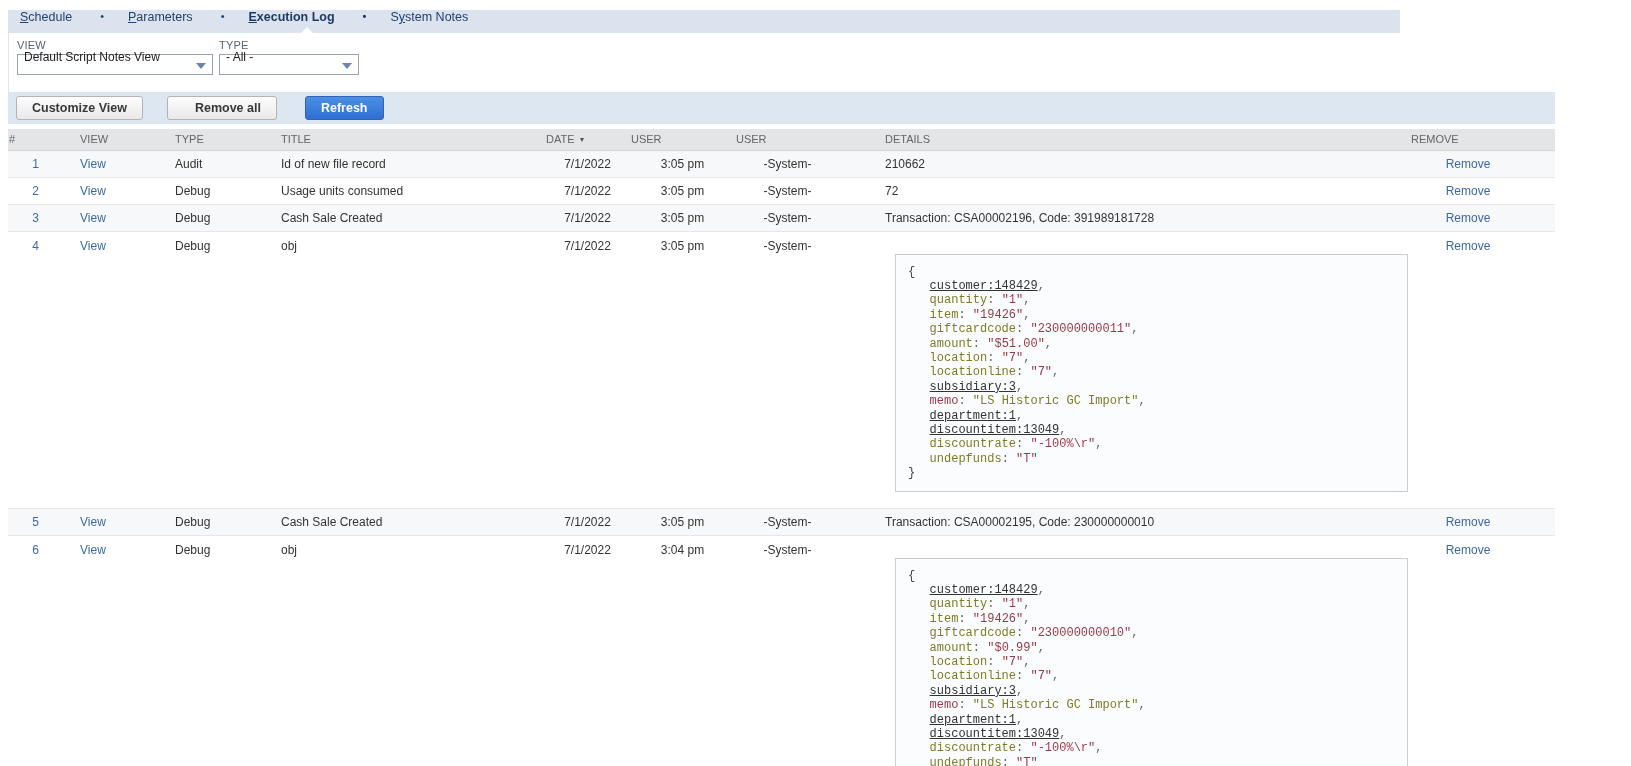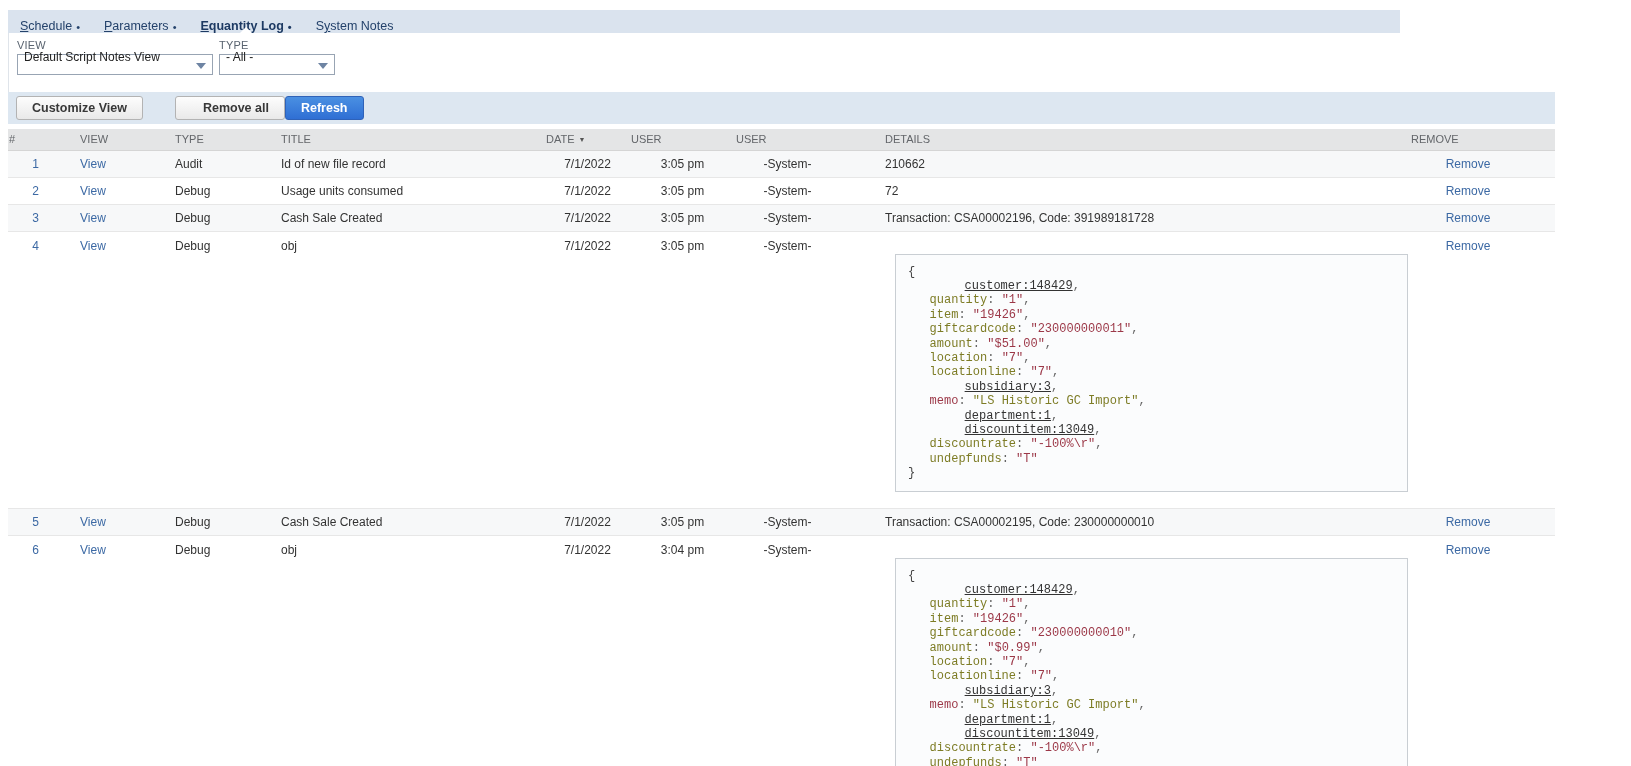--- a/index.html
+++ b/index.html
@@ -12,59 +12,59 @@
   body{
     width:1631px;height:766px;overflow:hidden;
     font-family:"Liberation Sans","DejaVu Sans",sans-serif;font-size:12px;color:#333;
   }
   
   .tabbar{
     margin:10px 0 0 8px;width:1392px;height:23px;background:var(--tab-bg);
     display:flex;align-items:stretch;
   }
   .tab{
-    position:relative;display:flex;align-items:flex-end;padding:0 12px;
-    font-size:12.5px;color:#24426b;cursor:pointer;white-space:nowrap;
+    position:relative;display:flex;align-items:flex-start;padding:0 12px;
+    font-size:12.5px;color:#24426b;cursor:pointer;white-space:nowrap;gap:24px;
   }
   .tab .bullet{margin-left:4px;font-size:11px;}
   .tab.active{font-weight:bold;color:#1d3a63;}
   .tab.active::after{
     content:"";position:absolute;bottom:0;left:50%;margin-left:-6px;
     border-left:6px solid transparent;border-right:6px solid transparent;border-bottom:6px solid #fff;
   }
   .tab .ak{text-decoration:underline;}
   
   .filters{
     margin-left:8px;border-left:1px solid #dfe4ea;height:59px;
     padding:6px 0 0 8px;display:flex;gap:6px;background:#fff;
   }
   .filter-group{display:flex;flex-direction:column;}
   .filter-label{font-size:11px;color:#5a6470;margin-bottom:3px;letter-spacing:.2px;}
   .select{
     height:21px;border:1px solid #98a4b3;background:#fff;display:flex;align-items:center;
     font-size:12px;color:#222;padding:0 22px 16px 6px;position:relative;cursor:pointer;
   }
   .select.view{width:196px;}
-  .select.type{width:116px;}
+  .select.type{width:140px;}
   .select .arrow{
     position:absolute;right:6px;top:8px;width:0;height:0;
     border-left:5px solid transparent;border-right:5px solid transparent;border-top:6px solid #6e84a3;
   }
   
   .toolbar{
     margin-left:8px;width:1547px;height:32px;background:var(--toolbar-bg);
     display:flex;align-items:center;padding-left:8px;
   }
   .btn{
     height:24px;padding:0 15px;font-weight:bold;font-size:12.5px;border-radius:3px;
     font-family:inherit;cursor:pointer;line-height:22px;
   }
   .btn-light{background:linear-gradient(#fdfdfd,#e9e9e9);border:1px solid #b3b3b3;color:#383838;}
-  .btn-light.first{margin-right:32px;}
-  .btn-light.second{padding-left:27px;}
+  .btn-light.first{margin-right:24px;}
+  .btn-light.second{margin-right:28px;padding-left:27px;}
   .btn-primary{
     background:linear-gradient(var(--btn-blue-top),var(--btn-blue-bottom));
     border:1px solid #2f62b8;color:#fff;
   }
   
   table.log{border-collapse:collapse;table-layout:fixed;width:1547px;margin:5px 0 0 8px;}
   table.log th{
     height:21px;background:var(--header-bg);color:#63666a;font-size:11px;font-weight:normal;
     text-align:left;border-bottom:1px solid #d5d5d5;white-space:nowrap;
   }
@@ -87,36 +87,36 @@
   .code-box{
     margin:15px 0 16px 10px;width:513px;border:1px solid #c9ced3;background:#fbfcfd;
     padding:10px 12px;font-family:"Liberation Mono","DejaVu Sans Mono",monospace;
     font-size:12px;line-height:14.4px;color:#444;white-space:pre;
   }
   .code-line{white-space:pre;}
   .tok-b{color:#444;}
   .tok-p{color:#666;}
   .tok-k{color:var(--key);}
   .tok-v{color:var(--val);}
-  .tok-u{color:#333;text-decoration:underline;margin-left:35px;}
+  .tok-u{color:#333;text-decoration:underline;}
 </style>
 </head>
 <body>
 
 <div class="tabbar">
   <div class="tab">
       <span><span></span><span class="ak">S</span><span>chedule</span></span>
       <span class="bullet">•</span>
     </div>
   <div class="tab">
       <span><span></span><span class="ak">P</span><span>arameters</span></span>
       <span class="bullet">•</span>
     </div>
   <div class="tab active">
-      <span><span></span><span class="ak">E</span><span>quantity Log</span></span>
+      <span><span></span><span class="ak">E</span><span>xecution Log</span></span>
       <span class="bullet">•</span>
     </div>
   <div class="tab">
       <span><span>S</span><span class="ak">y</span><span>stem Notes</span></span>
     </div>
 </div>
 
 <div class="filters">
   <div class="filter-group">
     <div class="filter-label">VIEW</div>

